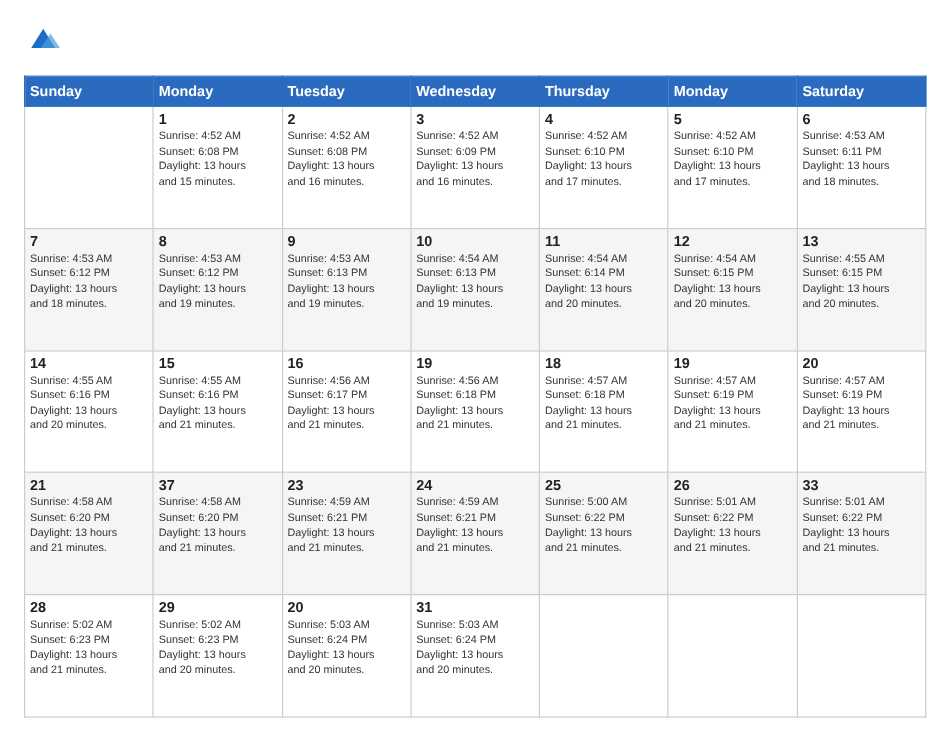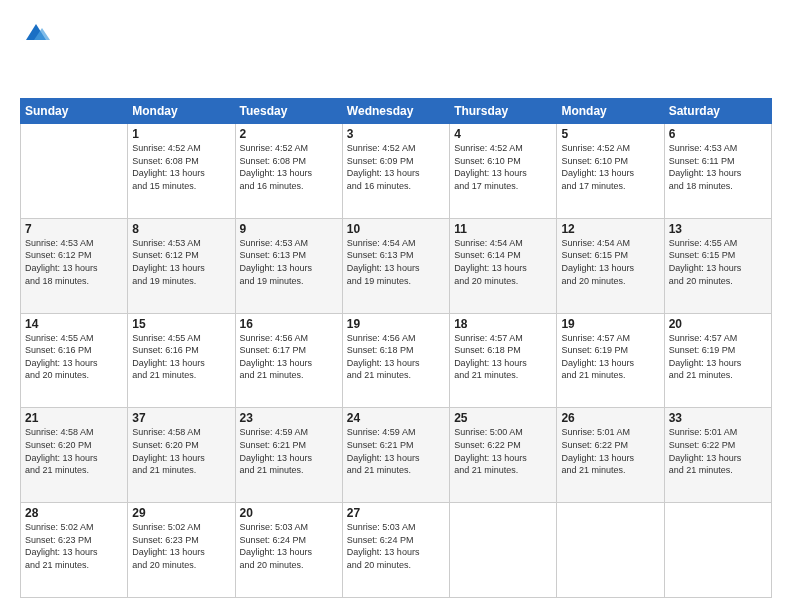--- a/index.html
+++ b/index.html
@@ -9,21 +9,20 @@
       width: 792px;
       height: 612px;
       overflow: hidden;
     }
     .page {
       width: 792px;
       height: 612px;
       padding: 18px 20px 14px 20px;
       display: flex;
       flex-direction: column;
-      gap: 36px;
     }
     .header {
       display: flex;
       justify-content: space-between;
       align-items: flex-start;
       margin-bottom: 12px;
     }
     .logo {
       display: flex;
       align-items: center;
@@ -256,21 +255,21 @@
           </td>
           <td>
             <span class="day-num">29</span>
             <div class="day-info">Sunrise: 5:02 AM<br>Sunset: 6:23 PM<br>Daylight: 13 hours<br>and 20 minutes.</div>
           </td>
           <td>
             <span class="day-num">20</span>
             <div class="day-info">Sunrise: 5:03 AM<br>Sunset: 6:24 PM<br>Daylight: 13 hours<br>and 20 minutes.</div>
           </td>
           <td>
-            <span class="day-num">27</span>
+            <span class="day-num">31</span>
             <div class="day-info">Sunrise: 5:03 AM<br>Sunset: 6:24 PM<br>Daylight: 13 hours<br>and 20 minutes.</div>
           </td>
           <td class="empty-cell"></td>
           <td class="empty-cell"></td>
           <td class="empty-cell"></td>
         </tr>
       </tbody>
   </table>
 </div>
 

